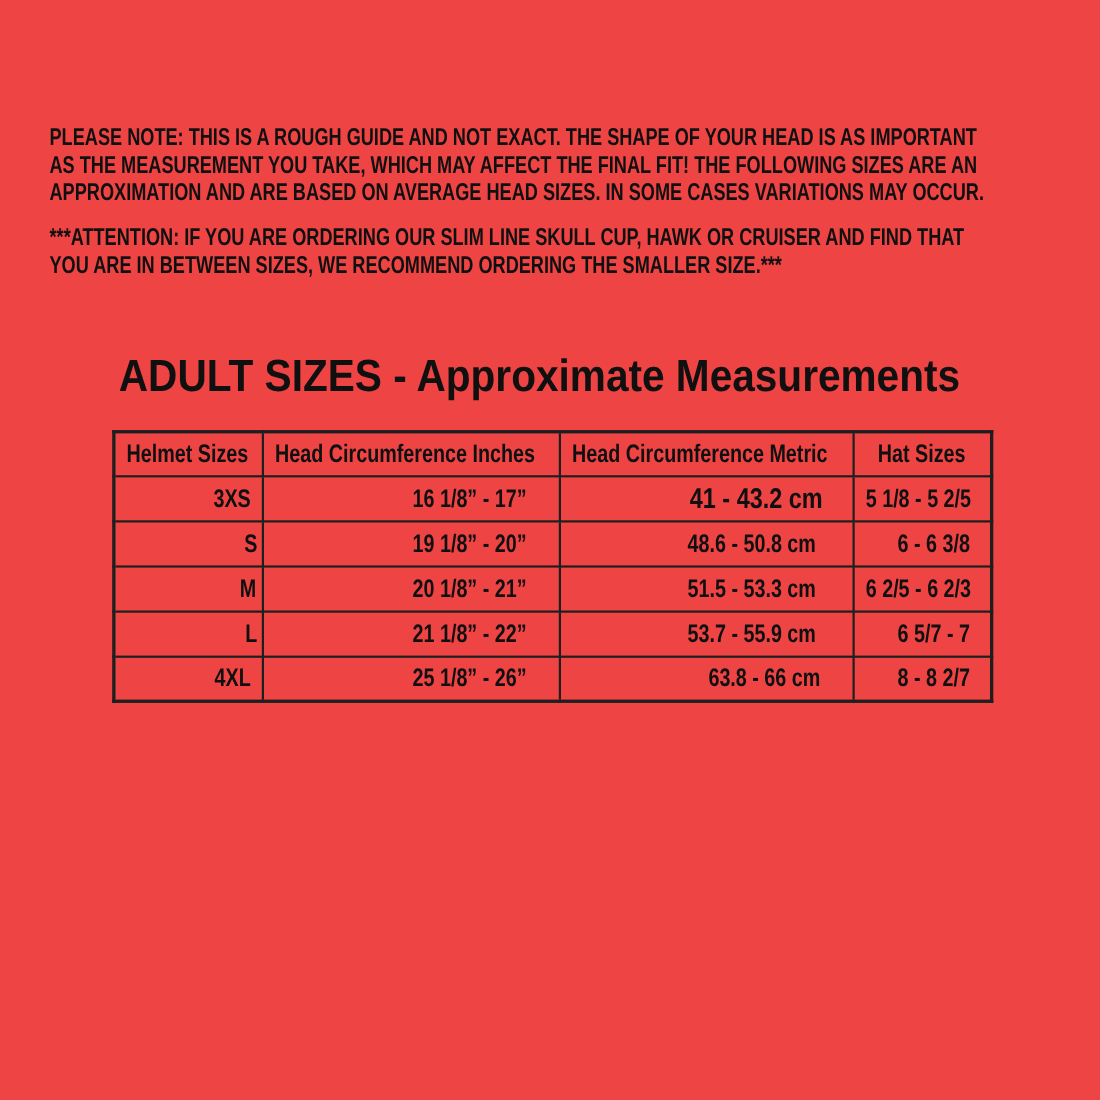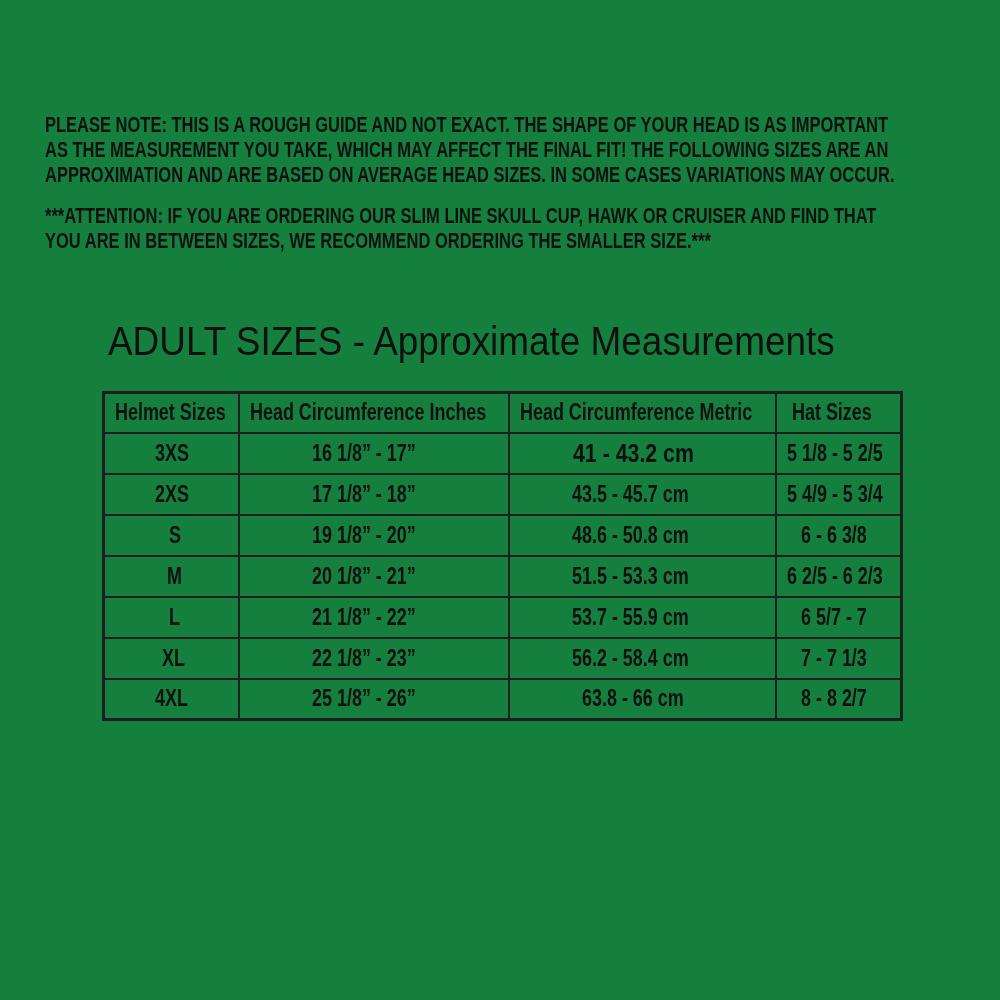--- a/index.html
+++ b/index.html
@@ -4,21 +4,21 @@
 <style>
   * { margin: 0; padding: 0; box-sizing: border-box; }
   html, body { background: #ffffff; }
   body {
     width: 1000px; height: 1000px;
     position: relative;
     font-family: "Liberation Sans", sans-serif;
     color: #101010;
     overflow: hidden;
   }
-  .page { position: absolute; inset: 0; background: #15803d; }
+  .page { position: absolute; inset: 0; background: #ef4444; }
 
   
   .cond {
     display: inline-block;
     white-space: nowrap;
     transform-origin: 0 50%;
   }
 
   .note-block { position: absolute; left: 45px; }
   .note1 { top: 112px; }
@@ -29,37 +29,37 @@
     line-height: 25px;
     height: 25px;
   }
   .note-line .cond { transform: scaleX(0.75); }
 
   .page-title {
     position: absolute;
     left: 108px;
     top: 318px;
     font-size: 41px;
-    font-weight: 400;
+    font-weight: 700;
     line-height: 47px;
   }
   .page-title .cond { transform: scaleX(0.90); }
 
   table.size-table {
     position: absolute;
     left: 102px;
     top: 391px;
     width: 798px;
     border-collapse: collapse;
     table-layout: fixed;
     border: 3px solid #1e1e1e;
   }
   .size-table th, .size-table td {
     border: 2px solid #1e1e1e;
-    text-align: center;
+    text-align: right;
     vertical-align: middle;
     padding: 0 0 0 10px;
     font-size: 23px;
     font-weight: 700;
     overflow: hidden;
   }
   .size-table th { height: 40px; }
   .size-table td { height: 41px; }
   .size-table .cond { transform: scaleX(0.78); }
   .col-helmet { width: 135px; }
@@ -103,50 +103,38 @@
       </tr>
     </thead>
     <tbody>
       <tr>
         <td><span class="cond">3XS</span></td>
         <td><span class="cond">16 1/8” - 17”</span></td>
         <td class="emph"><span class="cond">41 - 43.2 cm</span></td>
         <td><span class="cond">5 1/8 - 5 2/5</span></td>
       </tr>
       <tr>
-        <td><span class="cond">2XS</span></td>
-        <td><span class="cond">17 1/8” - 18”</span></td>
-        <td><span class="cond">43.5 - 45.7 cm</span></td>
-        <td><span class="cond">5 4/9 - 5 3/4</span></td>
-      </tr>
-      <tr>
         <td><span class="cond">S</span></td>
         <td><span class="cond">19 1/8” - 20”</span></td>
         <td><span class="cond">48.6 - 50.8 cm</span></td>
         <td><span class="cond">6 - 6 3/8</span></td>
       </tr>
       <tr>
         <td><span class="cond">M</span></td>
         <td><span class="cond">20 1/8” - 21”</span></td>
         <td><span class="cond">51.5 - 53.3 cm</span></td>
         <td><span class="cond">6 2/5 - 6 2/3</span></td>
       </tr>
       <tr>
         <td><span class="cond">L</span></td>
         <td><span class="cond">21 1/8” - 22”</span></td>
         <td><span class="cond">53.7 - 55.9 cm</span></td>
         <td><span class="cond">6 5/7 - 7</span></td>
       </tr>
       <tr>
-        <td><span class="cond">XL</span></td>
-        <td><span class="cond">22 1/8” - 23”</span></td>
-        <td><span class="cond">56.2 - 58.4 cm</span></td>
-        <td><span class="cond">7 - 7 1/3</span></td>
-      </tr>
-      <tr>
         <td><span class="cond">4XL</span></td>
         <td><span class="cond">25 1/8” - 26”</span></td>
         <td><span class="cond">63.8 - 66 cm</span></td>
         <td><span class="cond">8 - 8 2/7</span></td>
       </tr>
     </tbody>
   </table>
 
 </div>
 

